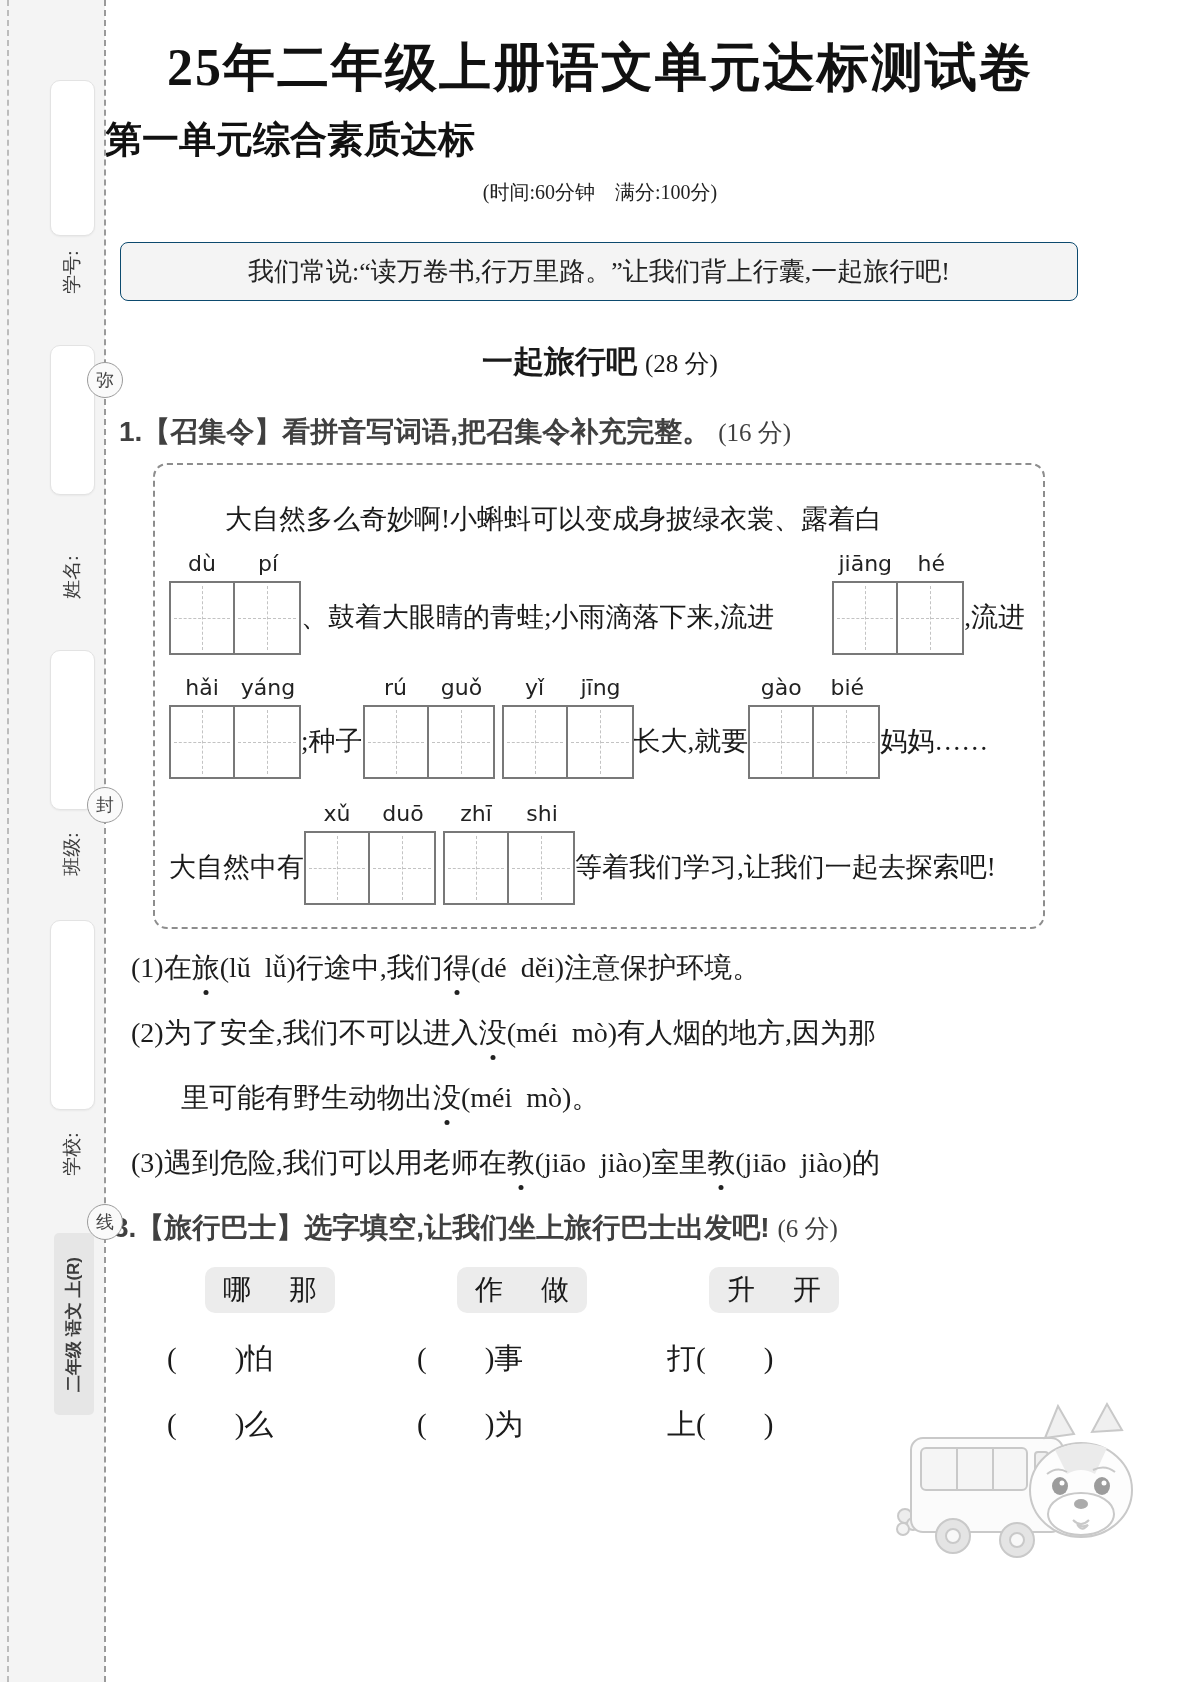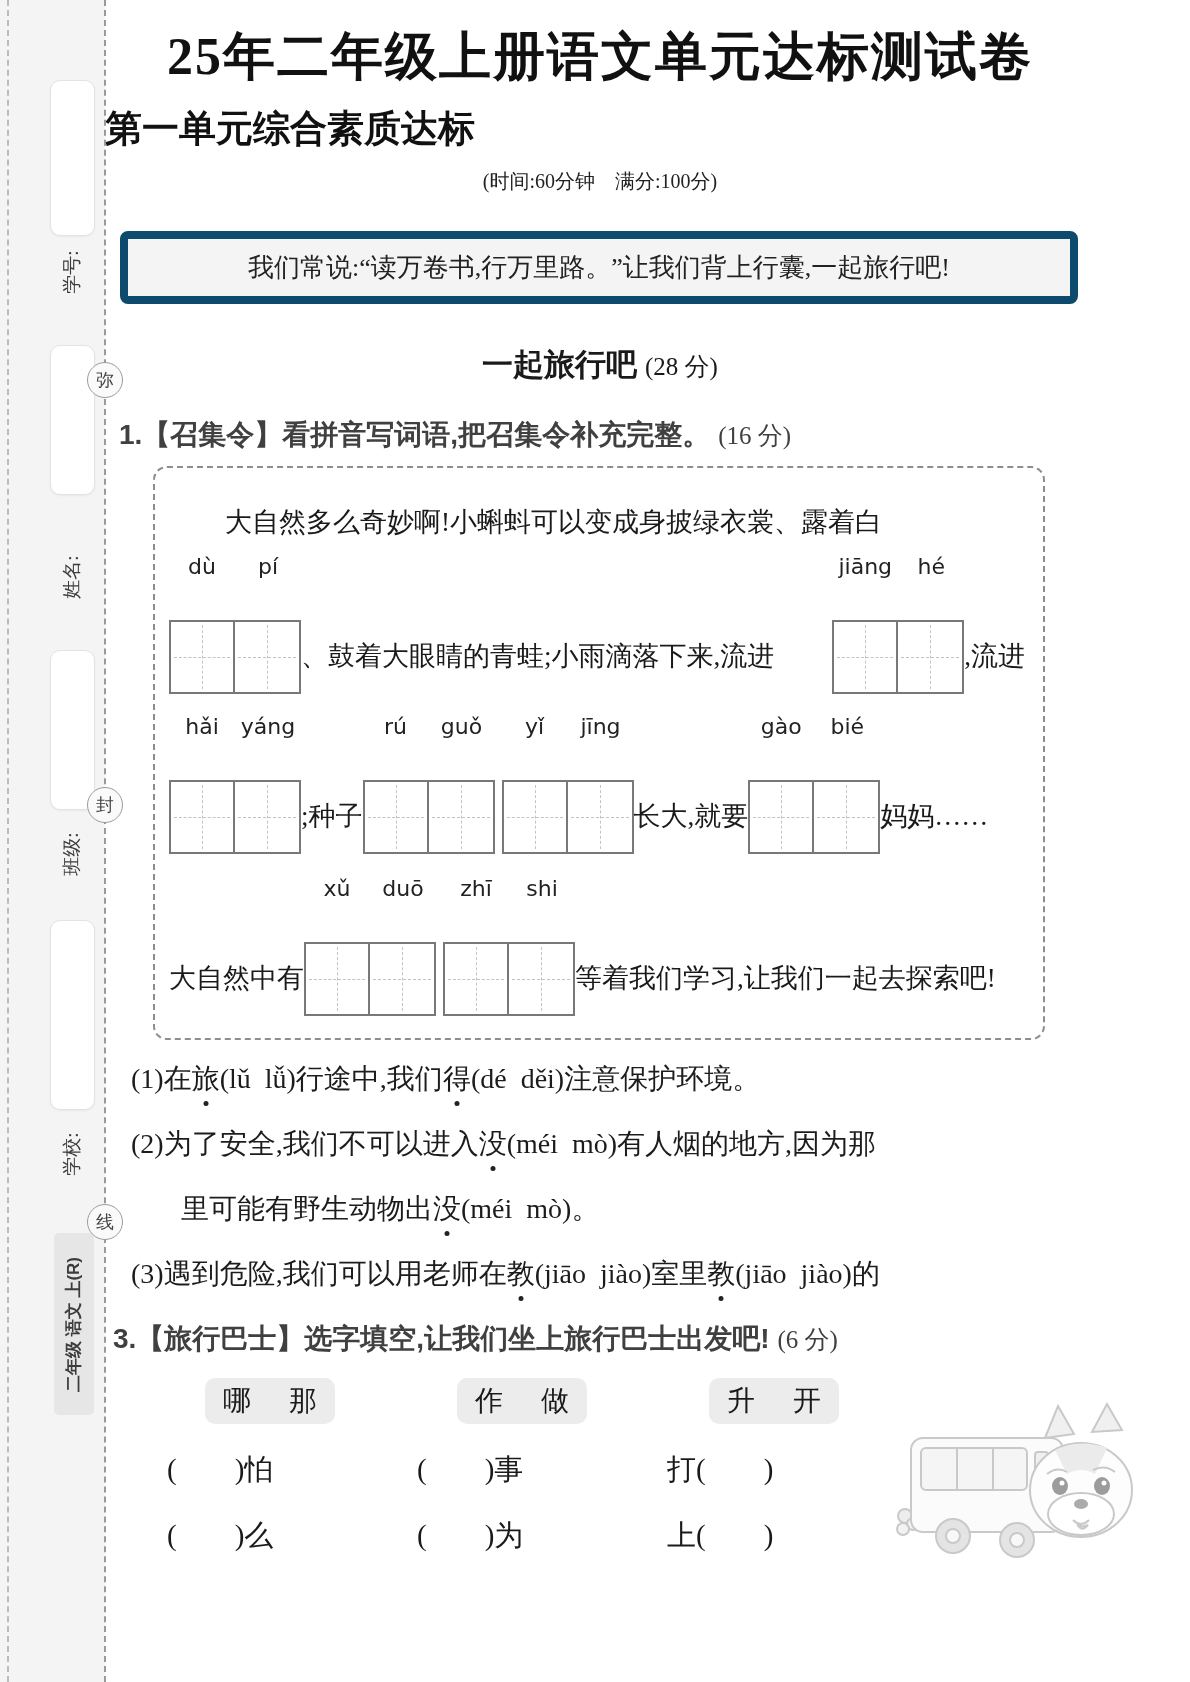--- a/index.html
+++ b/index.html
@@ -19,42 +19,42 @@
              font-size:19px; color:#3a3a3a; }
   .seal-circle { position:absolute; left:87px; width:36px; height:36px; border-radius:50%;
                  background:#fafafa; border:1px solid #9b9b9b; display:flex; align-items:center;
                  justify-content:center; font-size:18px; color:#444; z-index:2; }
   .edition-badge { position:absolute; left:54px; top:1233px; width:40px; height:182px;
                    background:#e6e6e6; border-radius:5px; display:flex; align-items:center;
                    justify-content:center; z-index:0; }
   .edition-badge span { transform:rotate(-90deg); white-space:nowrap; font-size:17px; font-weight:bold;
                         color:#3c3c3c; font-family:"Liberation Sans","DejaVu Sans",sans-serif; }
   
-  .content { position:absolute; left:105px; top:0; width:990px; }
+  .content { position:absolute; left:105px; top:11px; width:990px; }
   .page-title { margin-top:22px; text-align:center; font-size:52px; font-weight:bold; letter-spacing:2px; color:#111; }
   .page-subtitle { margin-top:12px; text-align:left; font-size:37px; font-weight:bold;
                    font-family:"Liberation Sans","DejaVu Sans",sans-serif; color:#111; }
   .exam-meta { margin-top:14px; text-align:center; font-size:20px; color:#222; white-space:pre; }
-  .intro-box { margin:36px 0 0 15px; width:958px; background:#f4f4f4; border:8px solid #0c4a6e;
+  .intro-box { margin:36px 0 0 15px; width:958px; background:#f4f4f4; border:1px solid #0c4a6e;
                border-radius:8px; padding:11px 10px; text-align:center; font-size:26px; color:#222; }
   .section-head { margin-top:40px; text-align:center; }
   .sec-title { font-size:31px; font-weight:bold; font-family:"Liberation Sans","DejaVu Sans",sans-serif; }
   .points { font-weight:normal; font-size:25px; font-family:"Liberation Serif","DejaVu Serif",serif;
             margin-left:8px; white-space:pre;margin-top:48px; }
   .q-header { font-size:28px; font-weight:bold; color:#404040;
               font-family:"Liberation Sans","DejaVu Sans",sans-serif; }
   .q1-header { margin:30px 0 0 14px; }
   
   .dash-box { margin:12px 0 0 48px; width:892px; border:2px dashed #8d8d8d; border-radius:14px;
               padding:16px 18px 22px 14px; }
   .salutation { font-size:27px; }
   .para { margin-top:20px; padding-left:56px; font-size:27px; }
   .fill-row { display:flex; align-items:flex-end; white-space:nowrap; }
   .row1 { margin-top:14px; } .row2 { margin-top:20px; } .row3 { margin-top:22px; }
-  .grid-block { display:inline-flex; flex-direction:column;gap:36px; }
+  .grid-block { display:inline-flex; flex-direction:column; }
   .pinyin { display:flex; height:30px; font-family:"DejaVu Sans","Liberation Sans",sans-serif;
             font-size:22px; color:#222; }
   .pinyin span { flex:1; text-align:center; }
   .tian-grid { display:flex; }
   .cell { width:66px; height:74px; border:2px solid #787878; background:#fff; position:relative; }
   .cell + .cell { border-left:none; }
   .cell::before { content:""; position:absolute; left:50%; top:3px; bottom:3px; border-left:1px dashed #c3c3c3; }
   .cell::after  { content:""; position:absolute; top:50%; left:3px; right:3px; border-top:1px dashed #c3c3c3; }
   .fill-text { font-size:27px; padding-bottom:20px; }
   .fill-flex { flex:1; }

